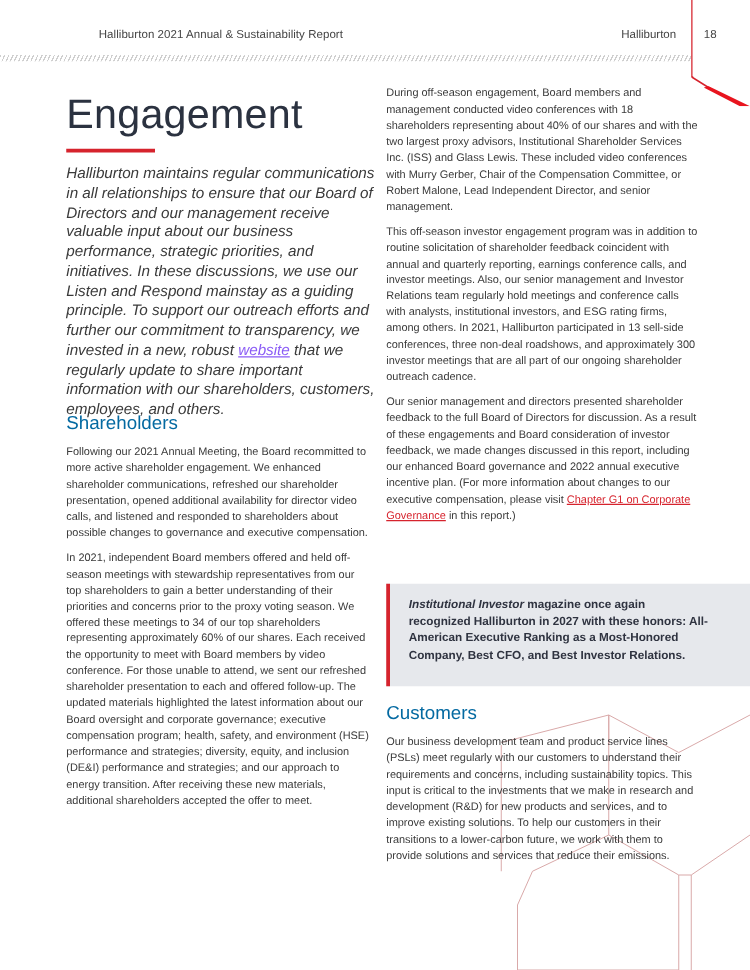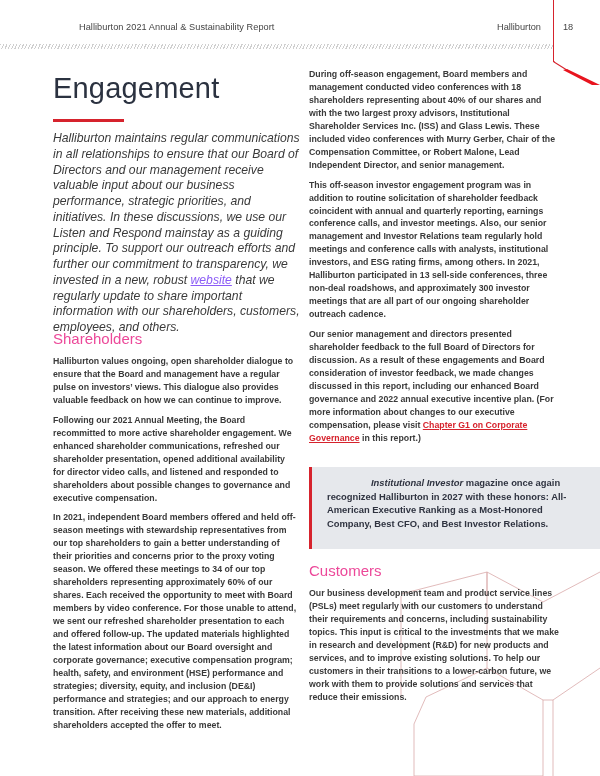--- a/index.html
+++ b/index.html
@@ -9,35 +9,35 @@
     .header-title { position: absolute; left: 53px; top: 22px; font-size: 9.2px; color: #444; letter-spacing: 0.05px; margin-left: 26px; }
     .header-section { position: absolute; left: 497px; top: 22px; font-size: 9.2px; color: #444; }
     .header-page { position: absolute; left: 563px; top: 22px; font-size: 9.2px; color: #444; }
 
     .hatch { position: absolute; left: 0; top: 44px; width: 553px; height: 5px;
       background: repeating-linear-gradient(115deg, #cfcfcf 0 1px, transparent 1px 3px); }
 
     .red-frame { position: absolute; left: 553px; top: 0; width: 1.2px; height: 62px; background: #d6232d; }
     .red-frame-svg { position: absolute; left: 550px; top: 55px; }
 
-    .title { position: absolute; left: 53px; top: 72px; font-size: 29px; font-weight: 300; color: #2b3240; letter-spacing: 0.2px; }
+    .title { position: absolute; left: 53px; top: 72px; font-size: 33px; font-weight: 300; color: #2b3240; letter-spacing: 0.2px; }
     .title-rule { position: absolute; left: 53px; top: 119px; width: 71px; height: 2.5px; background: #d6232d; }
 
     .intro { position: absolute; left: 53px; top: 131px; width: 248px; font-size: 12.2px; font-style: italic; line-height: 15.75px; color: #3a3a3a; }
     .intro a { color: #8b5cf6; text-decoration: underline; }
 
-    .h2 { position: absolute; font-size: 15px; color: #ec4899; font-weight: 400; }
-    .col { position: absolute; width: 245px; font-size: 8.75px; line-height: 12.95px; color: #3a3a3a; font-weight: bold; }
+    .h2 { position: absolute; font-size: 15px; color: #0369a1; font-weight: 400; }
+    .col { position: absolute; width: 245px; font-size: 8.75px; line-height: 12.95px; color: #3a3a3a; }
     .col p { margin-bottom: 7px; }
     .col a { color: #d6232d; text-decoration: underline; }
 
     .callout { position: absolute; left: 309px; top: 467px; width: 291px; height: 82px; background: #e6e8ec; }
     .callout-bar { position: absolute; left: 0; top: 0; width: 3px; height: 100%; background: #d6232d; }
     .callout-text { position: absolute; left: 18px; top: 9px; width: 240px; font-size: 9.4px; line-height: 13.5px; font-weight: 700; color: #2f3340; }
-    .callout-text em { font-style: italic; margin-left: 44px; }
+    .callout-text em { font-style: italic; }
 
     .hex { position: absolute; left: 0; top: 0; pointer-events: none; }
   </style>
 </head>
 <body>
 
 <div class="header-title">Halliburton 2021 Annual &amp; Sustainability Report</div>
 <div class="header-section">Halliburton</div>
 <div class="header-page">18</div>
 <div class="hatch"></div>
@@ -62,21 +62,20 @@
   </g>
 </svg>
 
 <h1 class="title">Engagement</h1>
 <div class="title-rule"></div>
 
 <p class="intro"><span>Halliburton maintains regular communications in all relationships to ensure that our Board of Directors and our management receive valuable input about our business performance, strategic priorities, and initiatives. In these discussions, we use our Listen and Respond mainstay as a guiding principle. To support our outreach efforts and further our commitment to transparency, we invested in a new, robust </span><a>website</a><span> that we regularly update to share important information with our shareholders, customers, employees, and others.</span></p>
 
 <h2 class="h2" style="left:53px; top:330px;">Shareholders</h2>
 <div class="col" style="left:53px; top:355px;">
-  <p>Halliburton values ongoing, open shareholder dialogue to ensure that the Board and management have a regular pulse on investors’ views. This dialogue also provides valuable feedback on how we can continue to improve.</p>
   <p>Following our 2021 Annual Meeting, the Board recommitted to more active shareholder engagement. We enhanced shareholder communications, refreshed our shareholder presentation, opened additional availability for director video calls, and listened and responded to shareholders about possible changes to governance and executive compensation.</p>
   <p>In 2021, independent Board members offered and held off-season meetings with stewardship representatives from our top shareholders to gain a better understanding of their priorities and concerns prior to the proxy voting season. We offered these meetings to 34 of our top shareholders representing approximately 60% of our shares. Each received the opportunity to meet with Board members by video conference. For those unable to attend, we sent our refreshed shareholder presentation to each and offered follow-up. The updated materials highlighted the latest information about our Board oversight and corporate governance; executive compensation program; health, safety, and environment (HSE) performance and strategies; diversity, equity, and inclusion (DE&amp;I) performance and strategies; and our approach to energy transition. After receiving these new materials, additional shareholders accepted the offer to meet.</p>
 </div>
 
 <div class="col" style="left:309px; top:68px; width:250px;">
   <p>During off-season engagement, Board members and management conducted video conferences with 18 shareholders representing about 40% of our shares and with the two largest proxy advisors, Institutional Shareholder Services Inc. (ISS) and Glass Lewis. These included video conferences with Murry Gerber, Chair of the Compensation Committee, or Robert Malone, Lead Independent Director, and senior management.</p>
   <p>This off-season investor engagement program was in addition to routine solicitation of shareholder feedback coincident with annual and quarterly reporting, earnings conference calls, and investor meetings. Also, our senior management and Investor Relations team regularly hold meetings and conference calls with analysts, institutional investors, and ESG rating firms, among others. In 2021, Halliburton participated in 13 sell-side conferences, three non-deal roadshows, and approximately 300 investor meetings that are all part of our ongoing shareholder outreach cadence.</p>
   <p><span>Our senior management and directors presented shareholder feedback to the full Board of Directors for discussion. As a result of these engagements and Board consideration of investor feedback, we made changes discussed in this report, including our enhanced Board governance and 2022 annual executive incentive plan. (For more information about changes to our executive compensation, please visit </span><a>Chapter G1 on Corporate Governance</a><span> in this report.)</span></p>
 </div>
 

